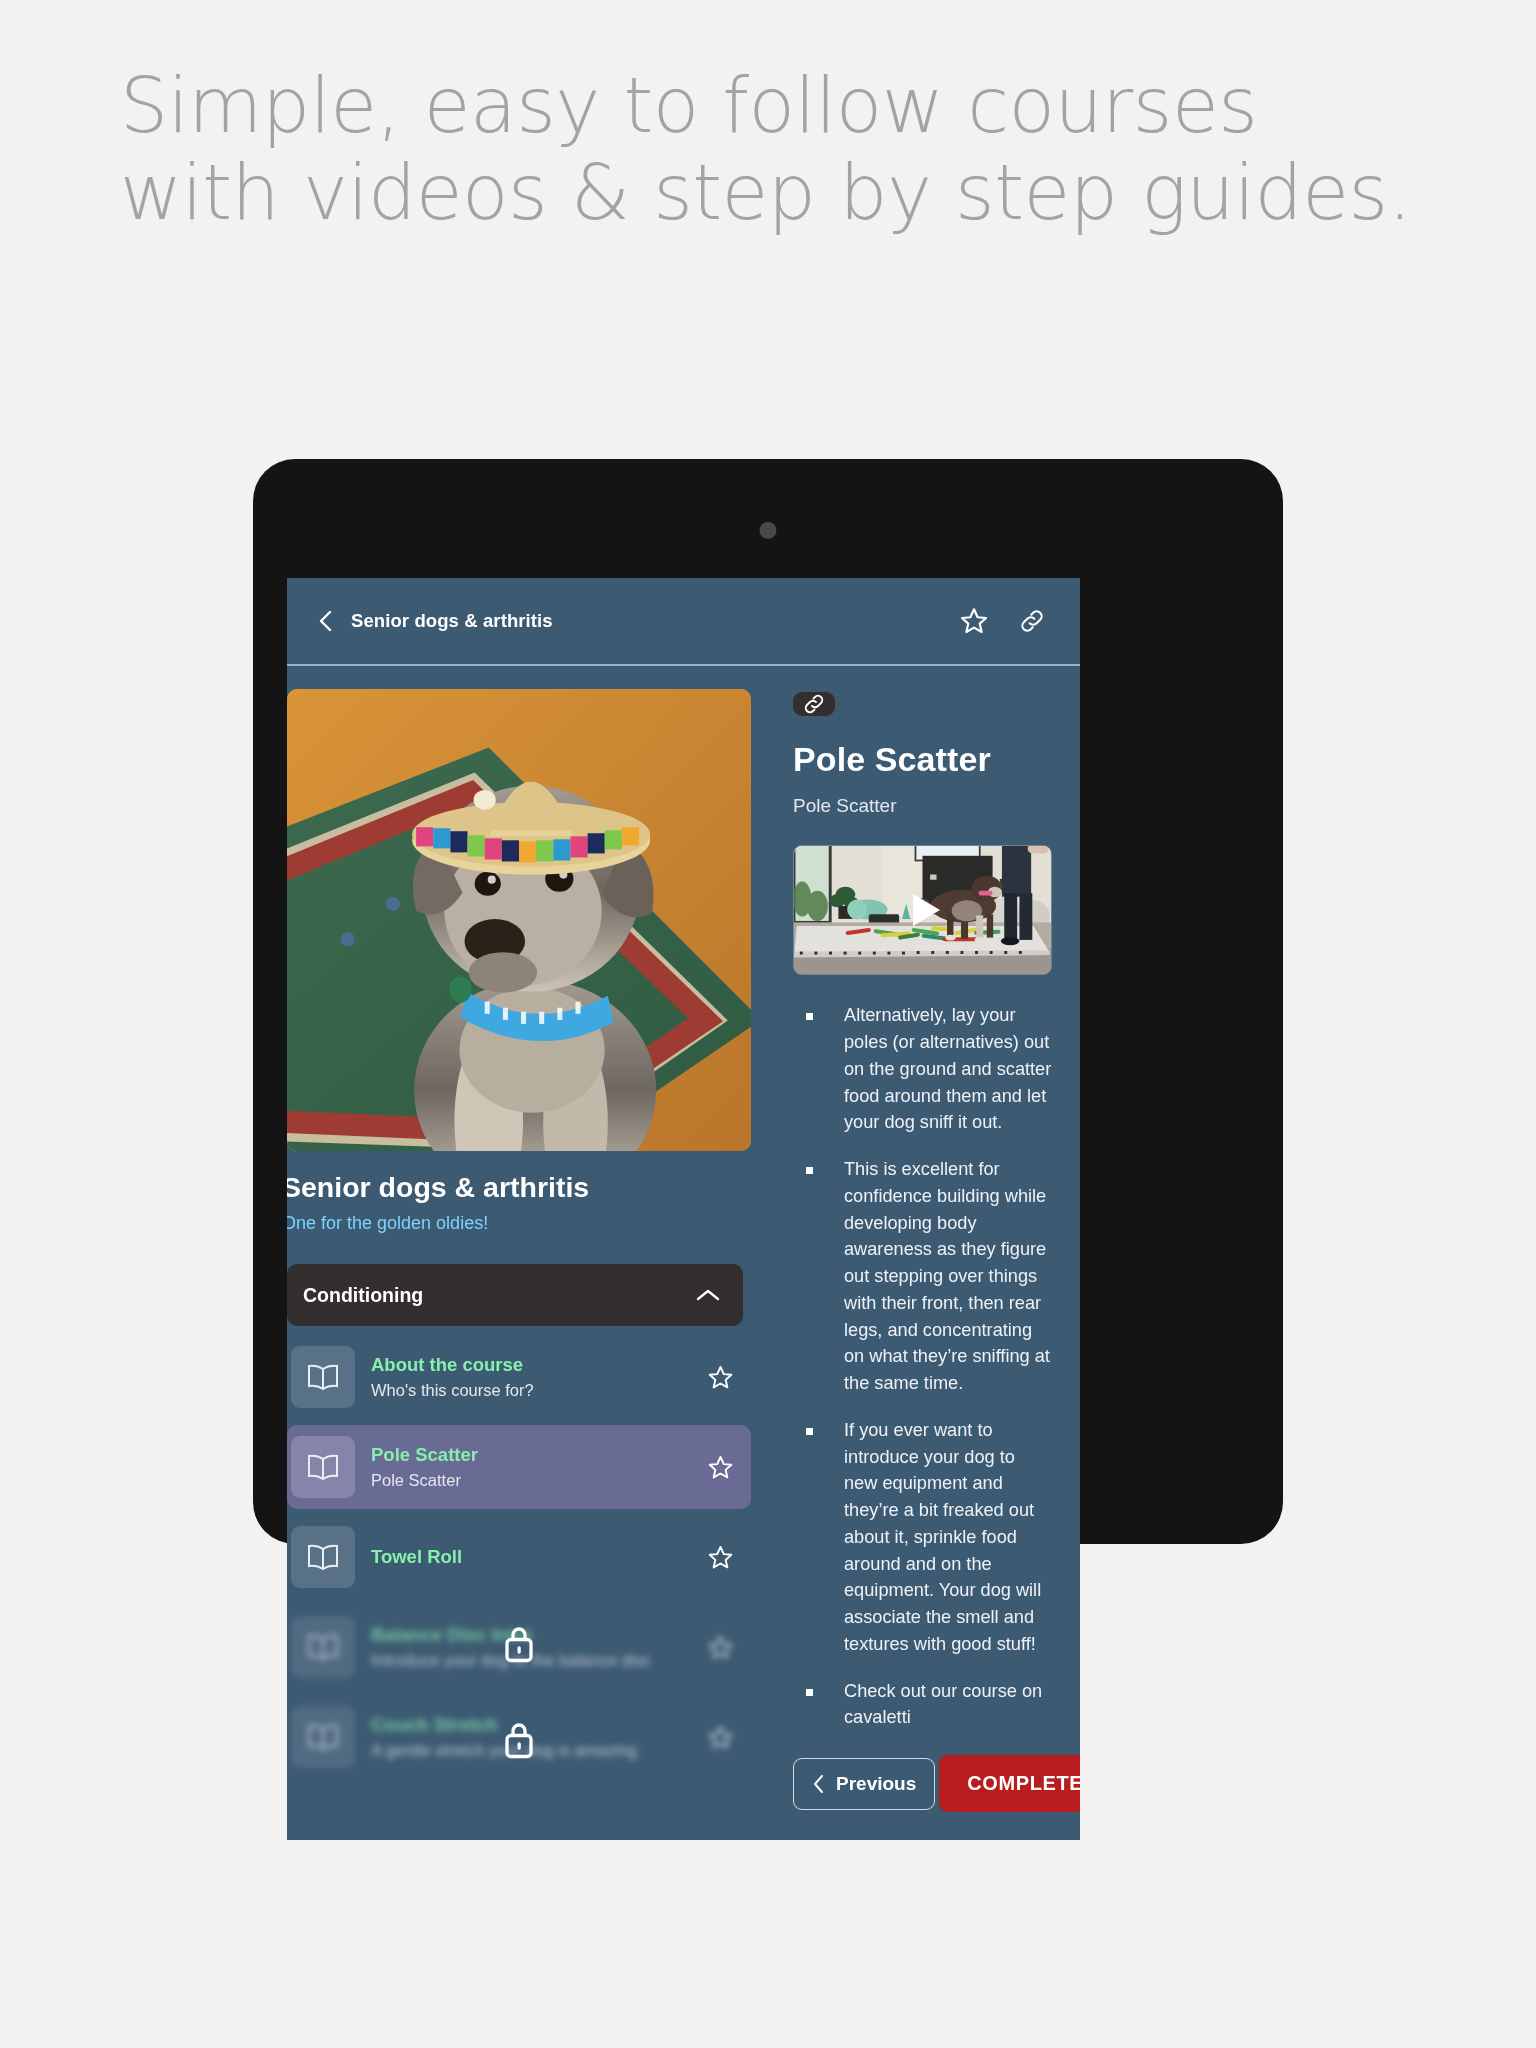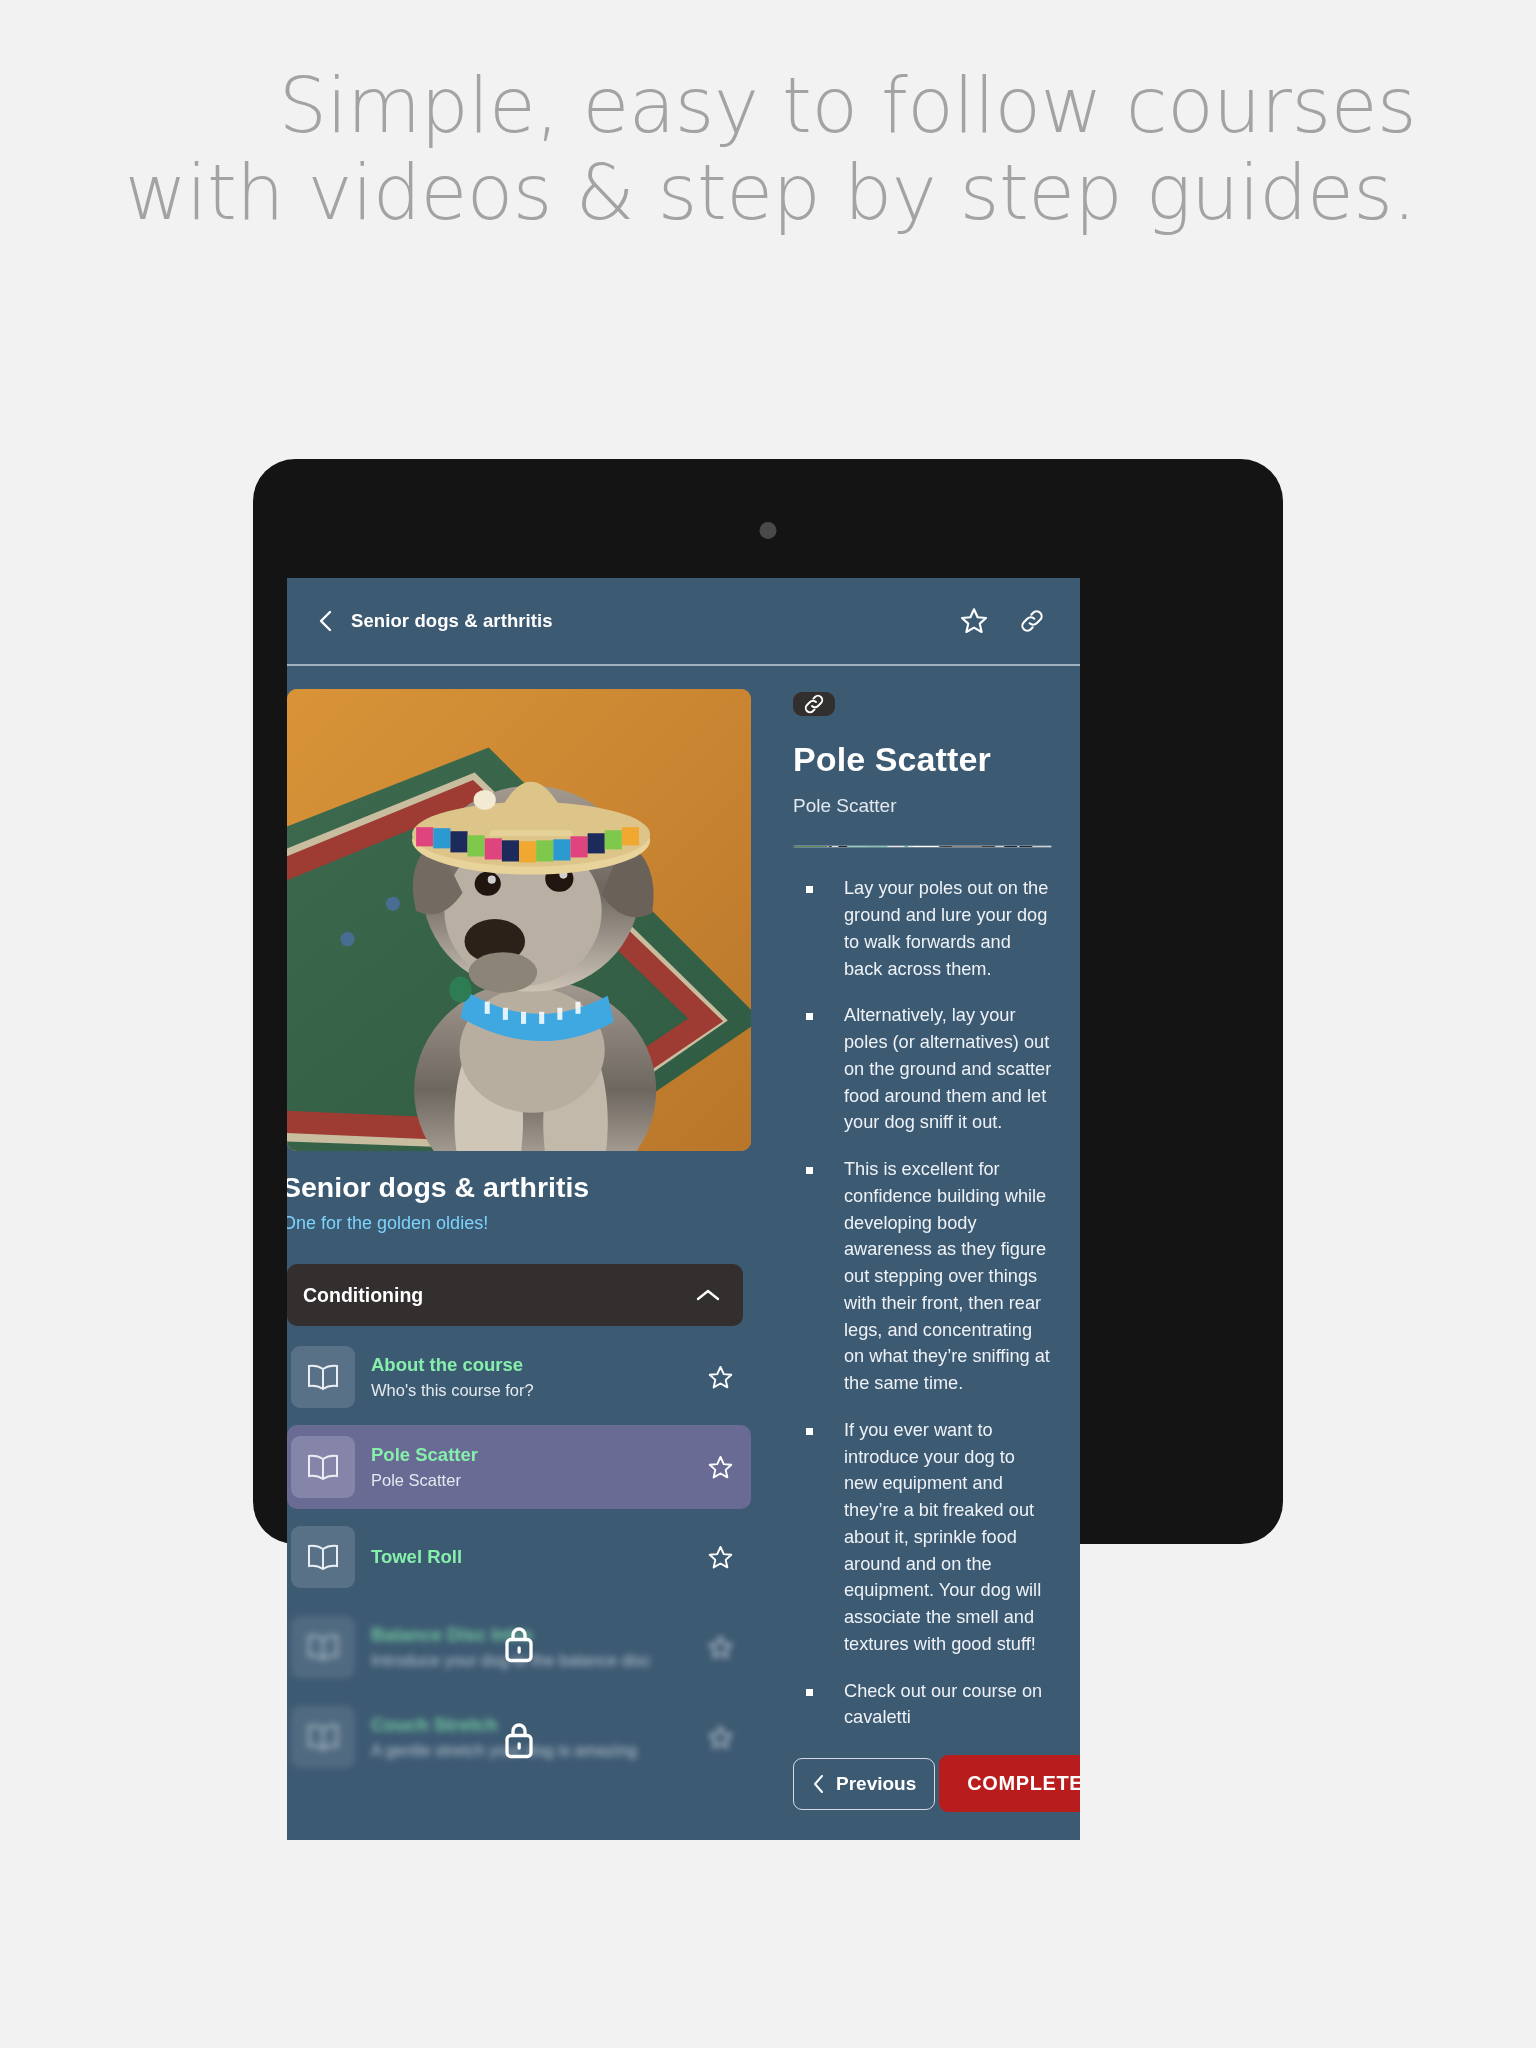--- a/index.html
+++ b/index.html
@@ -7,21 +7,21 @@
     width: 1536px; height: 2048px;
     background: #f2f2f2;
     font-family: "Liberation Sans", sans-serif;
     overflow: hidden;
   }
   .page { position: relative; width: 1536px; height: 2048px; background: #f2f2f2; }
 
   
   .headline {
     position: absolute; top: 62px; left: 0; width: 1536px;
-    text-align: right;
+    text-align: left;
     font-family: "DejaVu Sans", sans-serif;
     font-weight: 300;
     font-size: 76px;
     line-height: 1.15;
     letter-spacing: -0.5px;
     color: #a3a3a3;
     padding: 0 120px;
   }
 
   
@@ -566,24 +566,20 @@
               <rect x="400" y="6" width="36" height="16" rx="8" fill="#d8bfae"></rect>
             </svg>
             <svg class="play-tri" width="58" height="58" viewBox="0 0 58 58">
               <polygon points="19,13 46,29 19,45" fill="#ffffff"></polygon>
             </svg>
           </div>
 
           <div class="bullets">
             <div class="bullet">
               <span class="bullet-mark"></span>
-              <span class="bullet-text">Lay your poles out on the ground and lure your dog to walk forwards and back across them.</span>
-            </div>
-            <div class="bullet">
-              <span class="bullet-mark"></span>
               <span class="bullet-text">Alternatively, lay your poles (or alternatives) out on the ground and scatter food around them and let your dog sniff it out.</span>
             </div>
             <div class="bullet">
               <span class="bullet-mark"></span>
               <span class="bullet-text">This is excellent for confidence building while developing body awareness as they figure out stepping over things with their front, then rear legs, and concentrating on what they’re sniffing at the same time.</span>
             </div>
             <div class="bullet">
               <span class="bullet-mark"></span>
               <span class="bullet-text">If you ever want to introduce your dog to new equipment and they’re a bit freaked out about it, sprinkle food around and on the equipment. Your dog will associate the smell and textures with good stuff!</span>
             </div>

